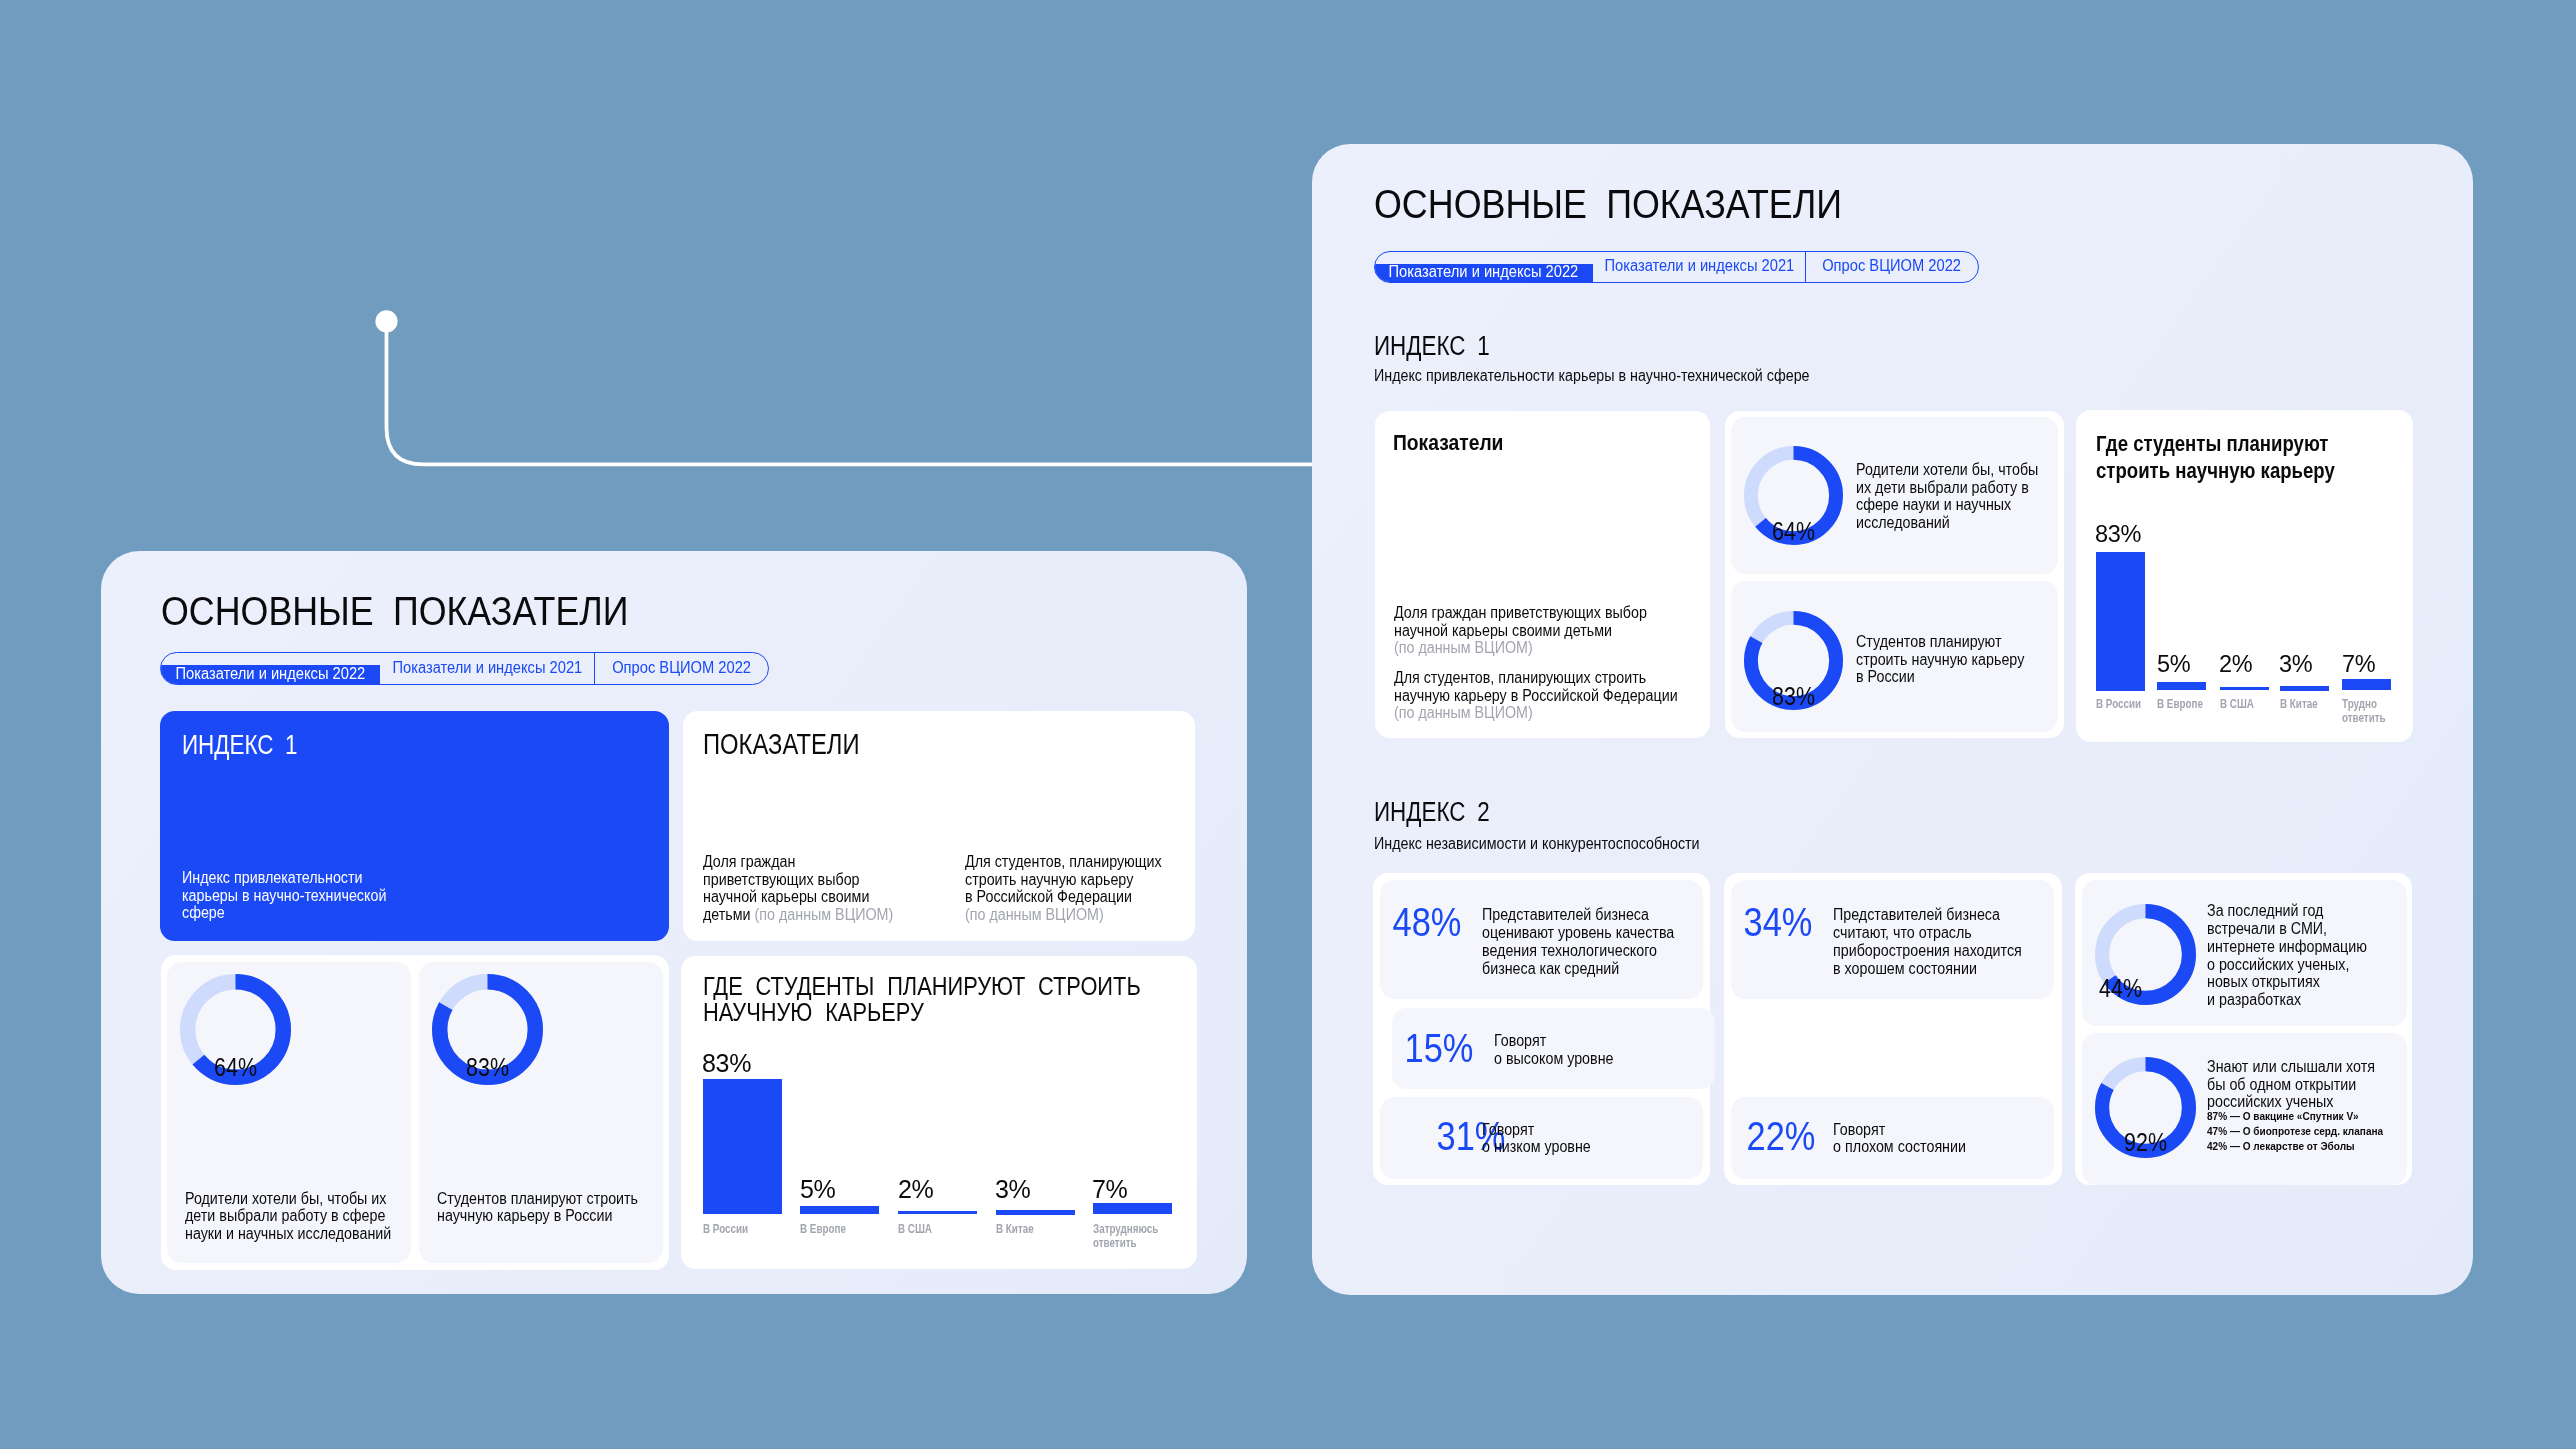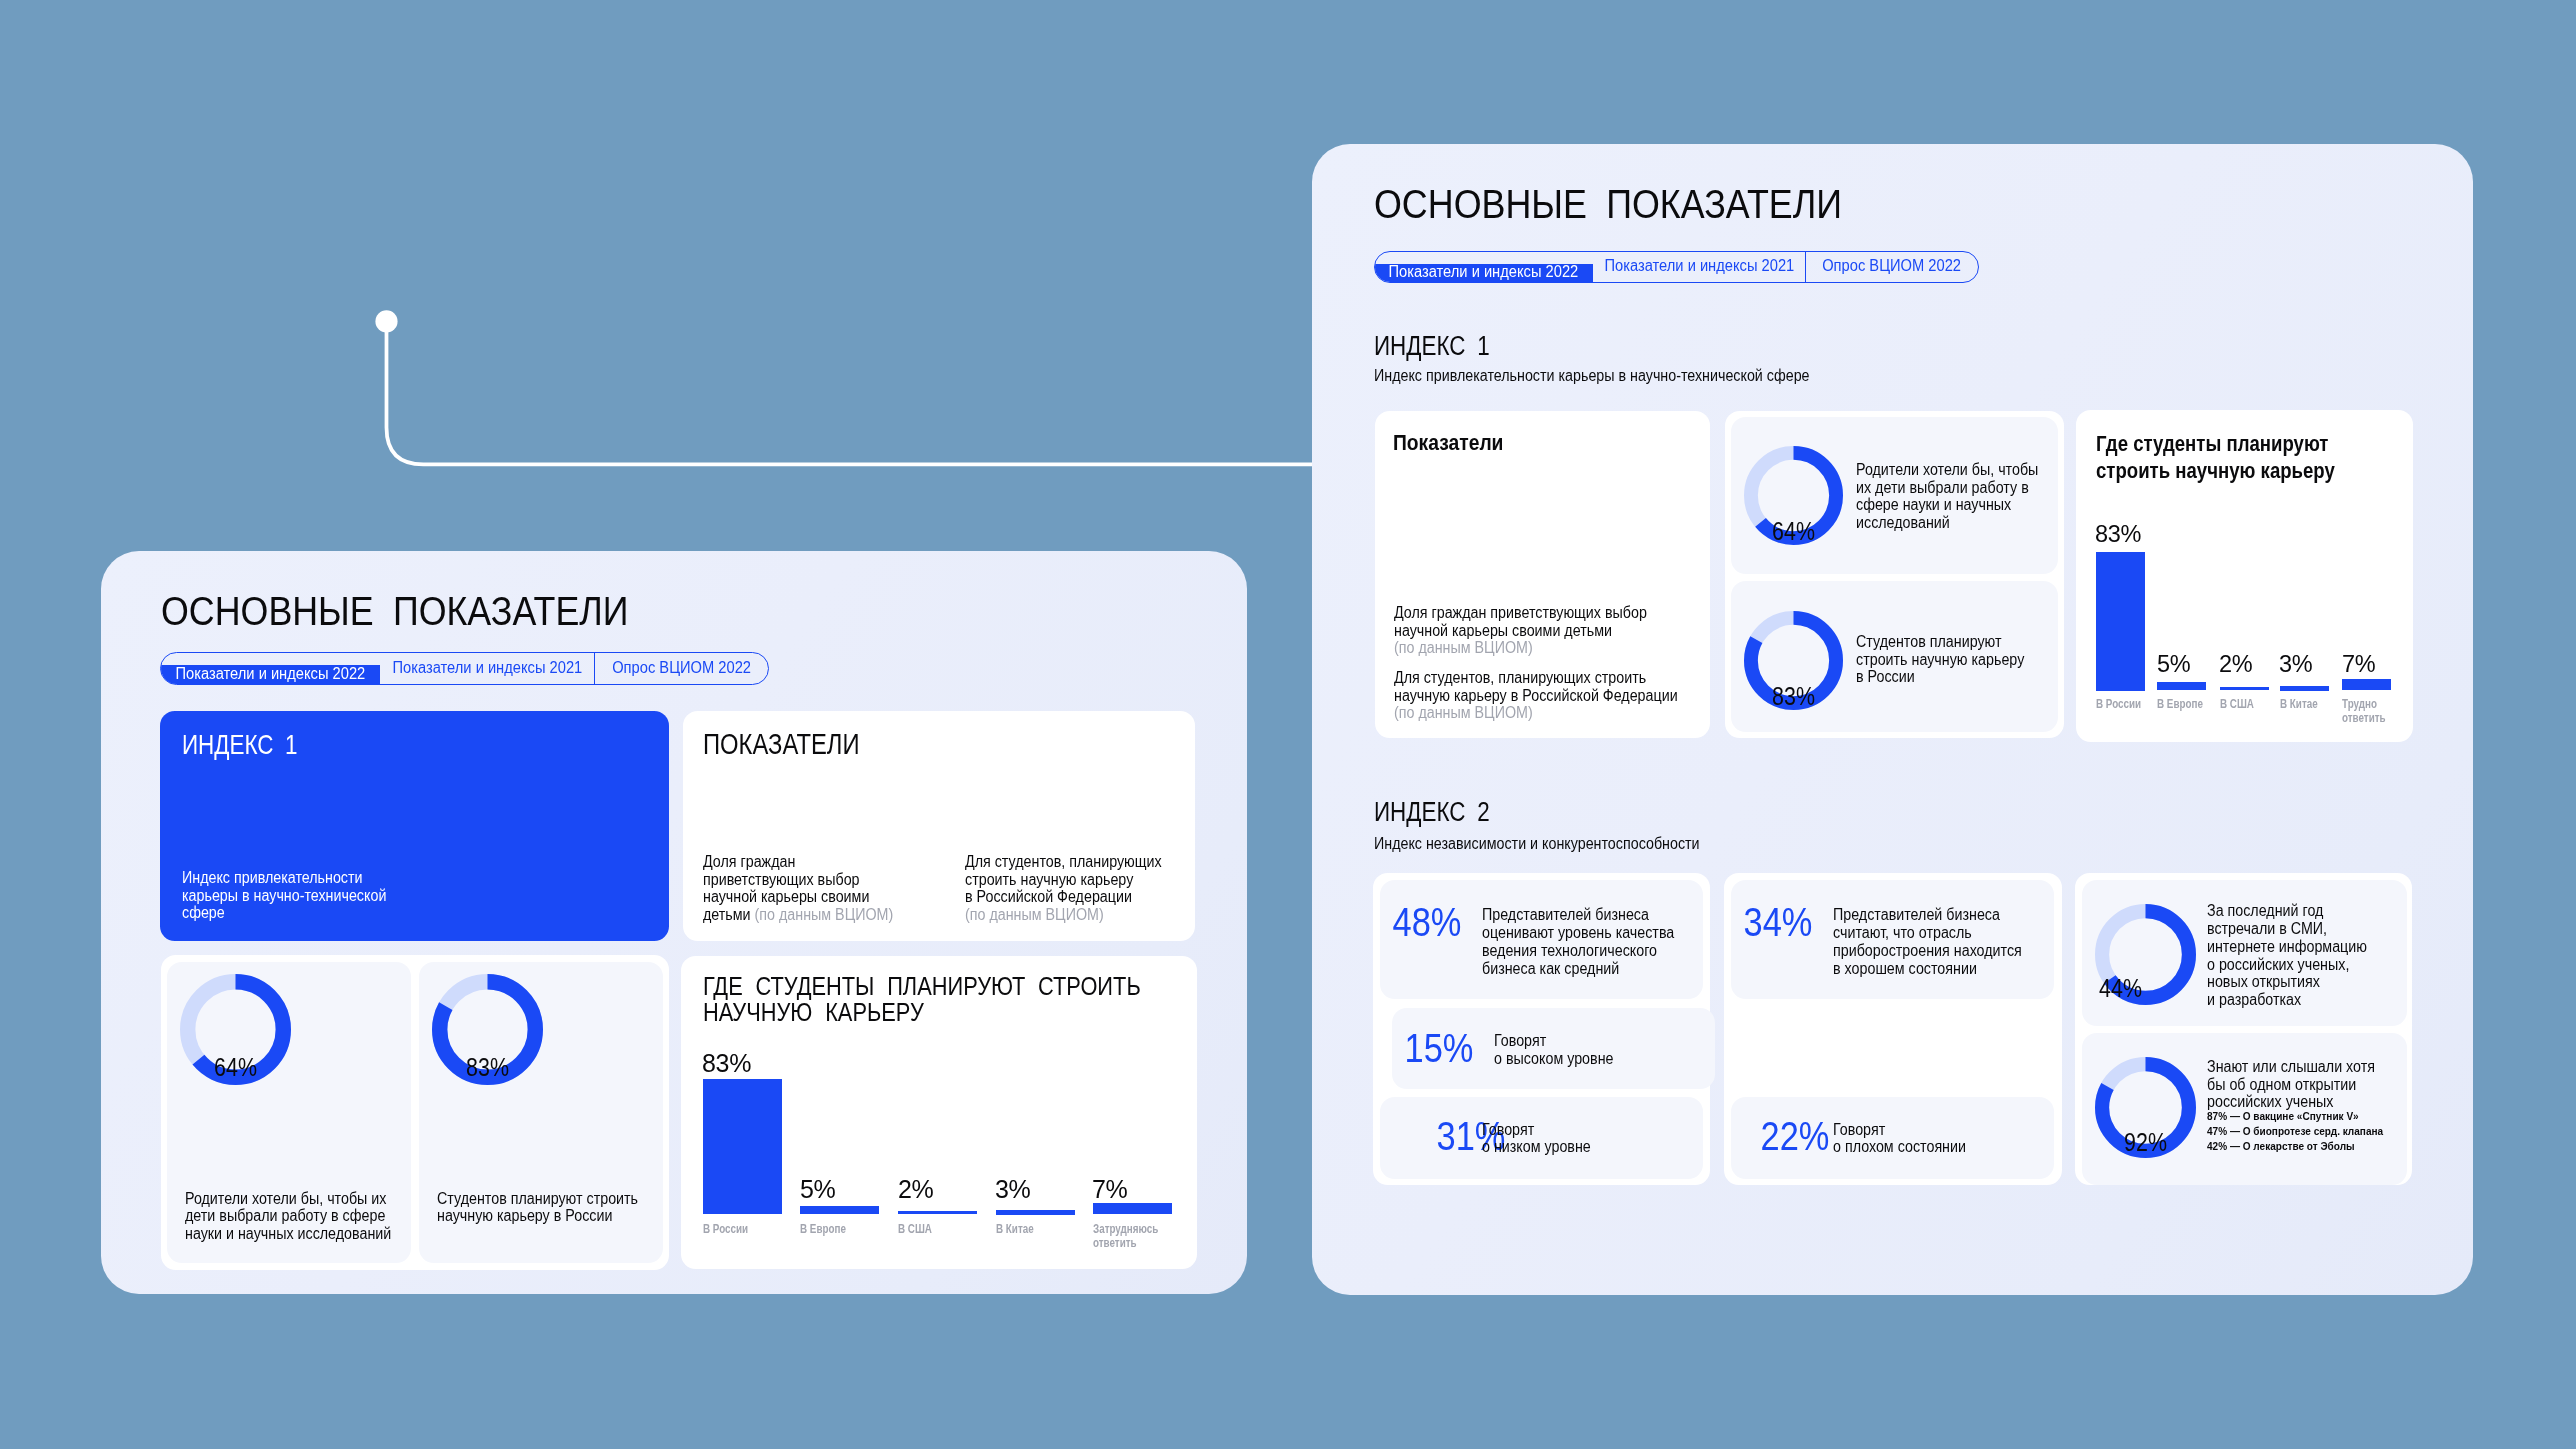--- a/index.html
+++ b/index.html
@@ -276,21 +276,21 @@
       <div class="abs card-light" style="left:6.7px;top:7.4px;width:323px;height:119px;">
         <div class="abs pct-blue nw" style="left:7.4px;top:21.5px;font-size:40px;"><i>34%</i></div>
         <div class="abs body-txt" style="left:102px;top:26px;">
           <div>Представителей бизнеса</div>
           <div>считают, что отрасль</div>
           <div>приборостроения находится</div>
           <div>в хорошем состоянии</div>
         </div>
       </div>
       <div class="abs card-light" style="left:6.7px;top:224px;width:323px;height:82px;">
-        <div class="abs pct-blue nw" style="left:24px;top:19px;font-size:40px;text-decoration:underline;"><i>22%</i></div>
+        <div class="abs pct-blue nw" style="left:10px;top:19px;font-size:40px;text-decoration:underline;"><i>22%</i></div>
         <div class="abs body-txt" style="left:102px;top:23.5px;">
           <div>Говорят</div>
           <div>о плохом состоянии</div>
         </div>
       </div>
     </div>
 
     <div class="abs card-white" style="left:763px;top:729px;width:337px;height:312px;">
       <div class="abs card-light" style="left:6.7px;top:7.4px;width:325px;height:146px;">
         <svg class="abs" style="left:13.4px;top:23.5px;width:101px;height:101px;" viewBox="0 0 150 150">

